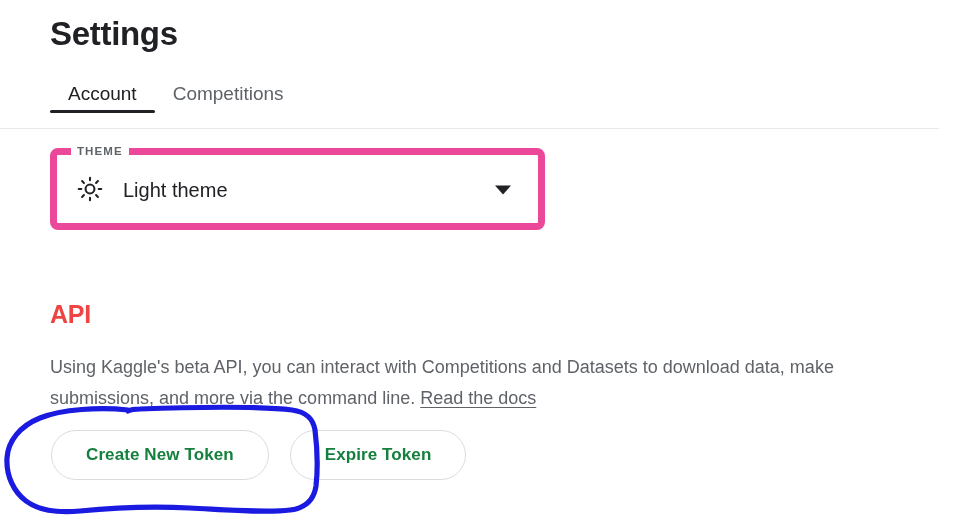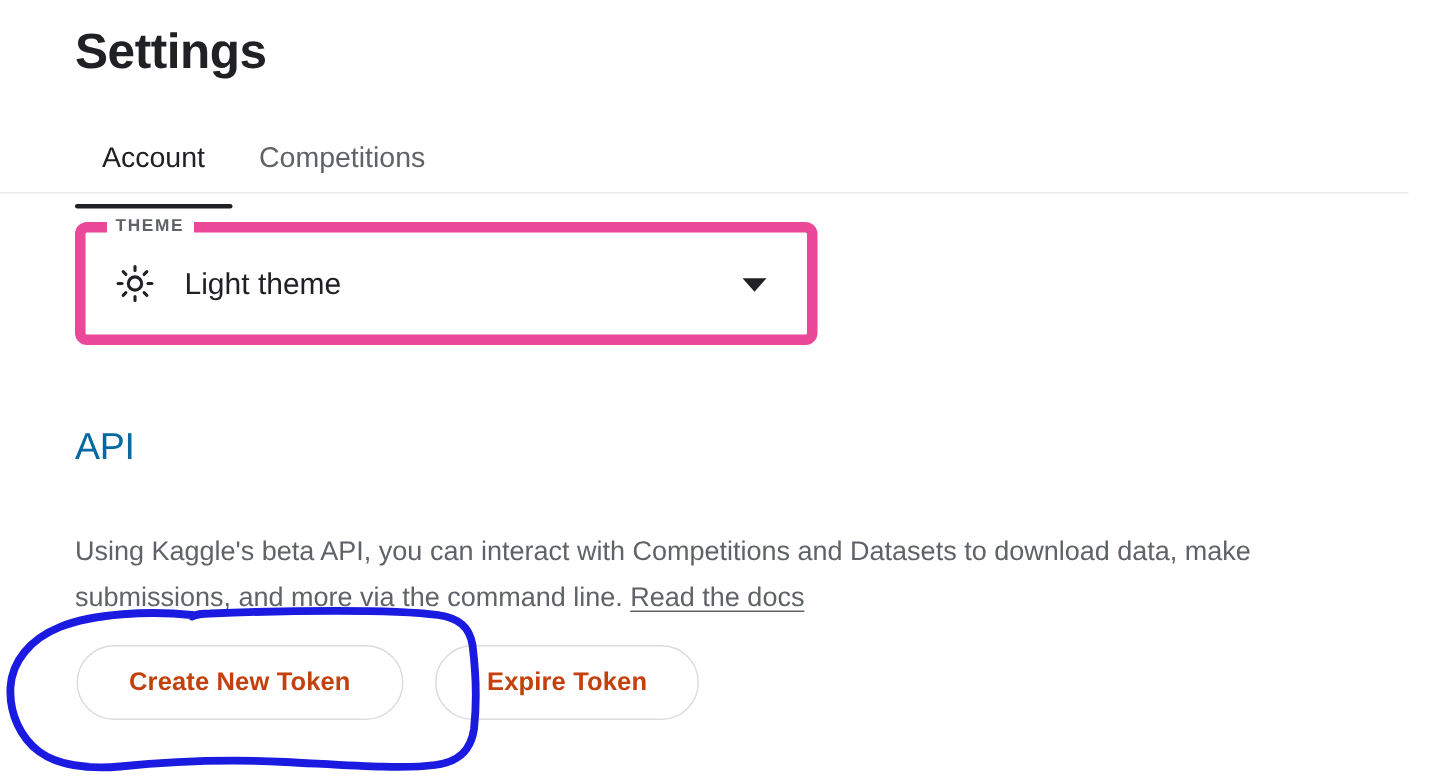--- a/index.html
+++ b/index.html
@@ -39,26 +39,25 @@
     position: absolute;
     left: 50px;
     top: 82px;
     display: flex;
     align-items: flex-end;
     gap: 0px;
   }
   .tab {
     font-size: 19px;
     line-height: 24px;
-    padding: 0 18px 21px 18px;
+    padding: 0 18px 7px 18px;
     color: #5f6368;
     cursor: pointer;
     position: relative;
     white-space: nowrap;
-    margin-top: 12px;
   }
   .tab.active {
     color: #202124;
   }
   .tab.active::after {
     content: "";
     position: absolute;
     left: 0;
     right: 0;
     bottom: 0;
@@ -130,25 +129,25 @@
     height: 0;
     border-left: 8px solid transparent;
     border-right: 8px solid transparent;
     border-top: 9px solid #202124;
   }
 
   
   .api-heading {
     position: absolute;
     left: 50px;
-    top: 282px;
+    top: 298px;
     font-size: 25px;
-    font-weight: normal;
+    font-weight: bold;
     letter-spacing: -0.2px;
-    color: #0369a1;
+    color: #ef4444;
     line-height: 32px;
   }
   .api-desc {
     position: absolute;
     left: 50px;
     top: 352px;
     width: 880px;
     font-size: 18px;
     line-height: 31px;
     color: #5f6368;
@@ -164,21 +163,21 @@
     position: absolute;
     left: 51px;
     top: 430px;
     display: flex;
     gap: 21px;
   }
   .pill-btn {
     font-family: "Liberation Sans", sans-serif;
     font-size: 17px;
     font-weight: bold;
-    color: #c2410c;
+    color: #15803d;
     background: #ffffff;
     border: 1px solid #dadce0;
     border-radius: 999px;
     height: 50px;
     padding: 0 34px;
     cursor: pointer;
     white-space: nowrap;
     letter-spacing: 0.1px;
   }
 

